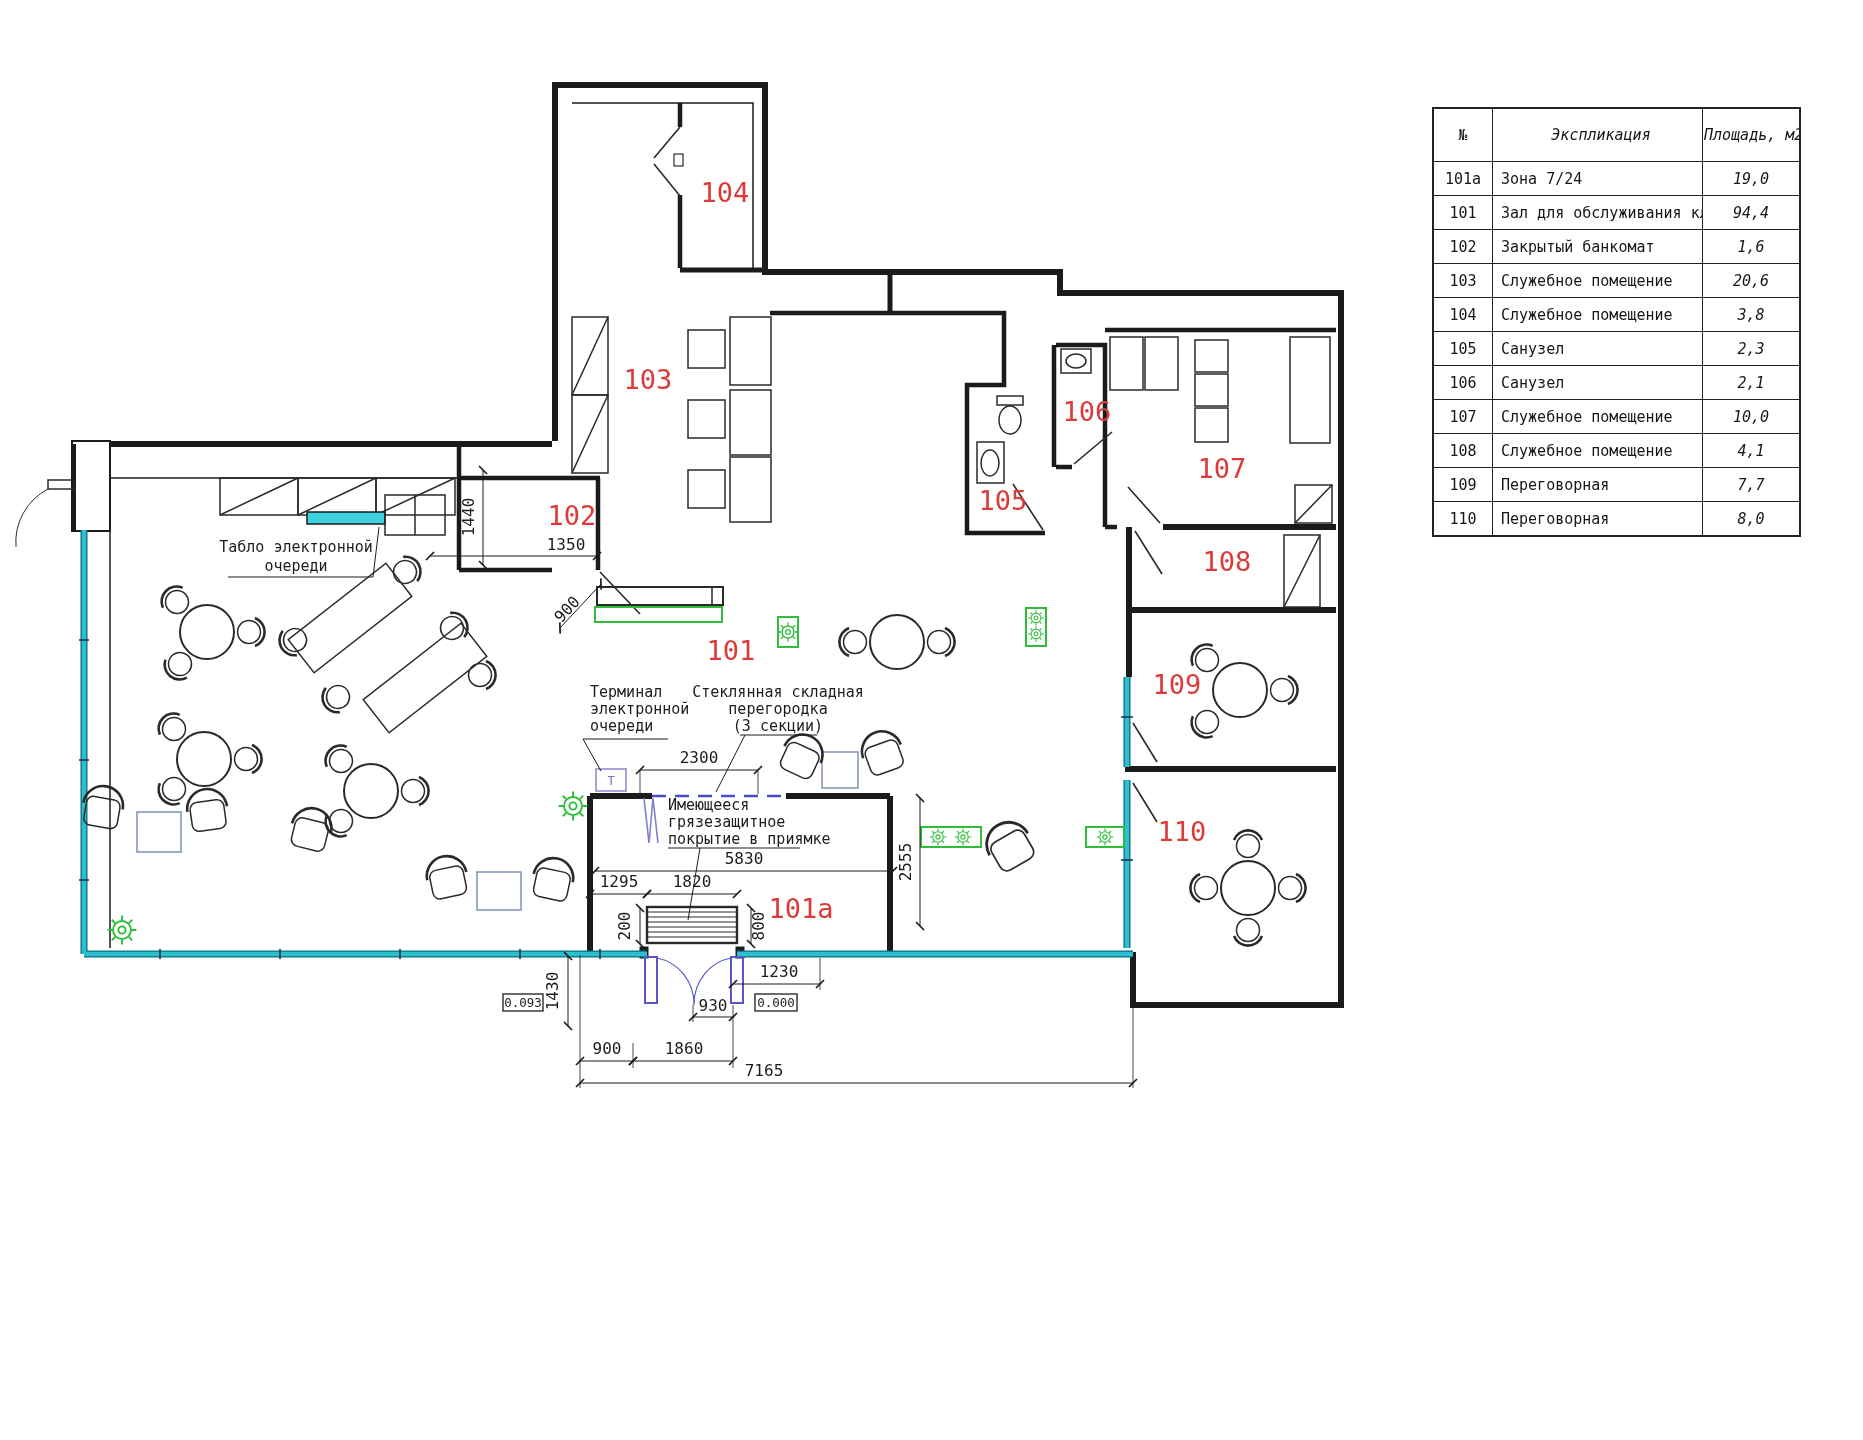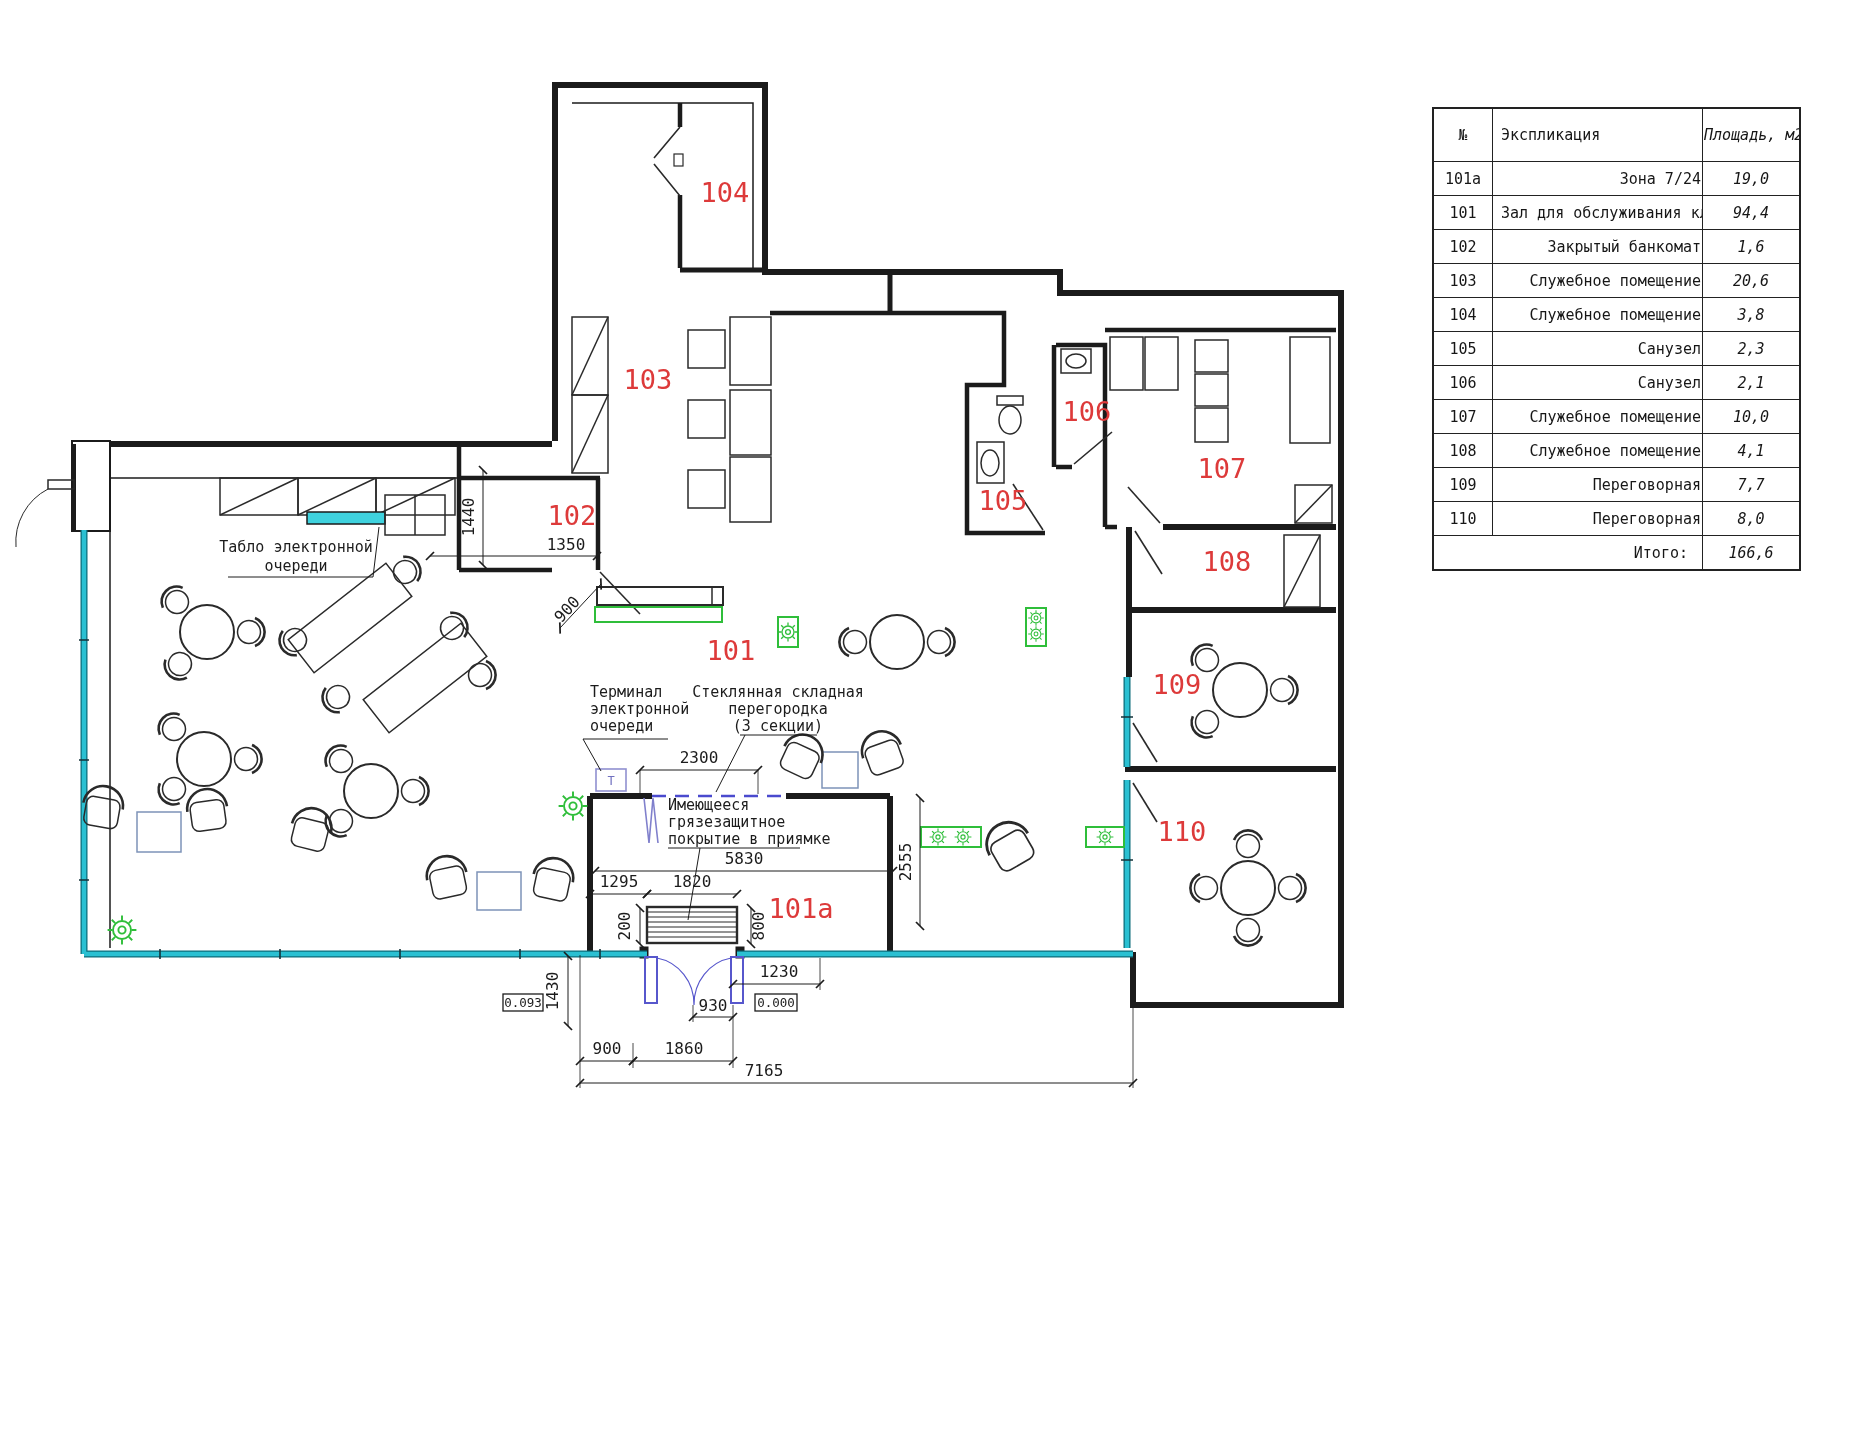--- a/index.html
+++ b/index.html
@@ -9,21 +9,21 @@
   
   .legend{position:absolute;left:1432px;top:107px;width:362px;}
   .legend table{border-collapse:collapse;width:100%;table-layout:fixed;
                 border:2.5px solid #222;color:#161616;font-size:15px;
                 font-family:"DejaVu Sans Mono", monospace;}
   .legend th,.legend td{border:1.5px solid #222;font-weight:normal;
                         overflow:hidden;white-space:nowrap;}
   .legend th{height:50px;text-align:center;}
   .legend td{height:31px;}
   .c-no{width:56px;text-align:center;}
-  .c-name{width:200px;text-align:right;padding-left:8px;}
+  .c-name{width:200px;text-align:left;padding-left:8px;}
   .c-area{width:94px;text-align:center;font-style:italic;}
   .t-label{text-align:right;padding-right:14px;height:36px;}
   
   .dim{font-family:"DejaVu Sans Mono", monospace;font-size:16px;fill:#1c1c1c;}
   .ann{font-family:"DejaVu Sans Mono", monospace;font-size:15px;fill:#1c1c1c;}
   .roomlbl{font-family:"DejaVu Sans Mono", monospace;font-size:27px;fill:#dd3a3a;}
   .elev{font-family:"DejaVu Sans Mono", monospace;font-size:12.5px;fill:#1c1c1c;}
 </style>
 </head>
 <body>
@@ -371,21 +371,21 @@
     <text class="roomlbl" x="1177" y="694">109</text>
     <text class="roomlbl" x="1182" y="841">110</text>
   </g>
 </svg>
 
 <div class="legend">
   <table>
     <tbody>
           <tr>
       <th class="c-no">№</th>
-      <th class="c-name" style="text-align:left;">Экспликация</th>
+      <th class="c-name" style="text-align:center;font-style:italic;">Экспликация</th>
       <th class="c-area">Площадь, м2</th>
     </tr>
     <tr>
       <td class="c-no">101а</td>
       <td class="c-name">Зона 7/24</td>
       <td class="c-area">19,0</td>
     </tr>
     <tr>
       <td class="c-no">101</td>
       <td class="c-name">Зал для обслуживания клиентов</td>
@@ -429,21 +429,17 @@
     <tr>
       <td class="c-no">109</td>
       <td class="c-name">Переговорная</td>
       <td class="c-area">7,7</td>
     </tr>
     <tr>
       <td class="c-no">110</td>
       <td class="c-name">Переговорная</td>
       <td class="c-area">8,0</td>
     </tr>
-    <tr>
-      <td class="t-label" colspan="2">Итого:</td>
-      <td class="c-area">166,6</td>
-    </tr>
   </tbody>
       </table>
 </div>
 
 </div>
 
 </body></html>

